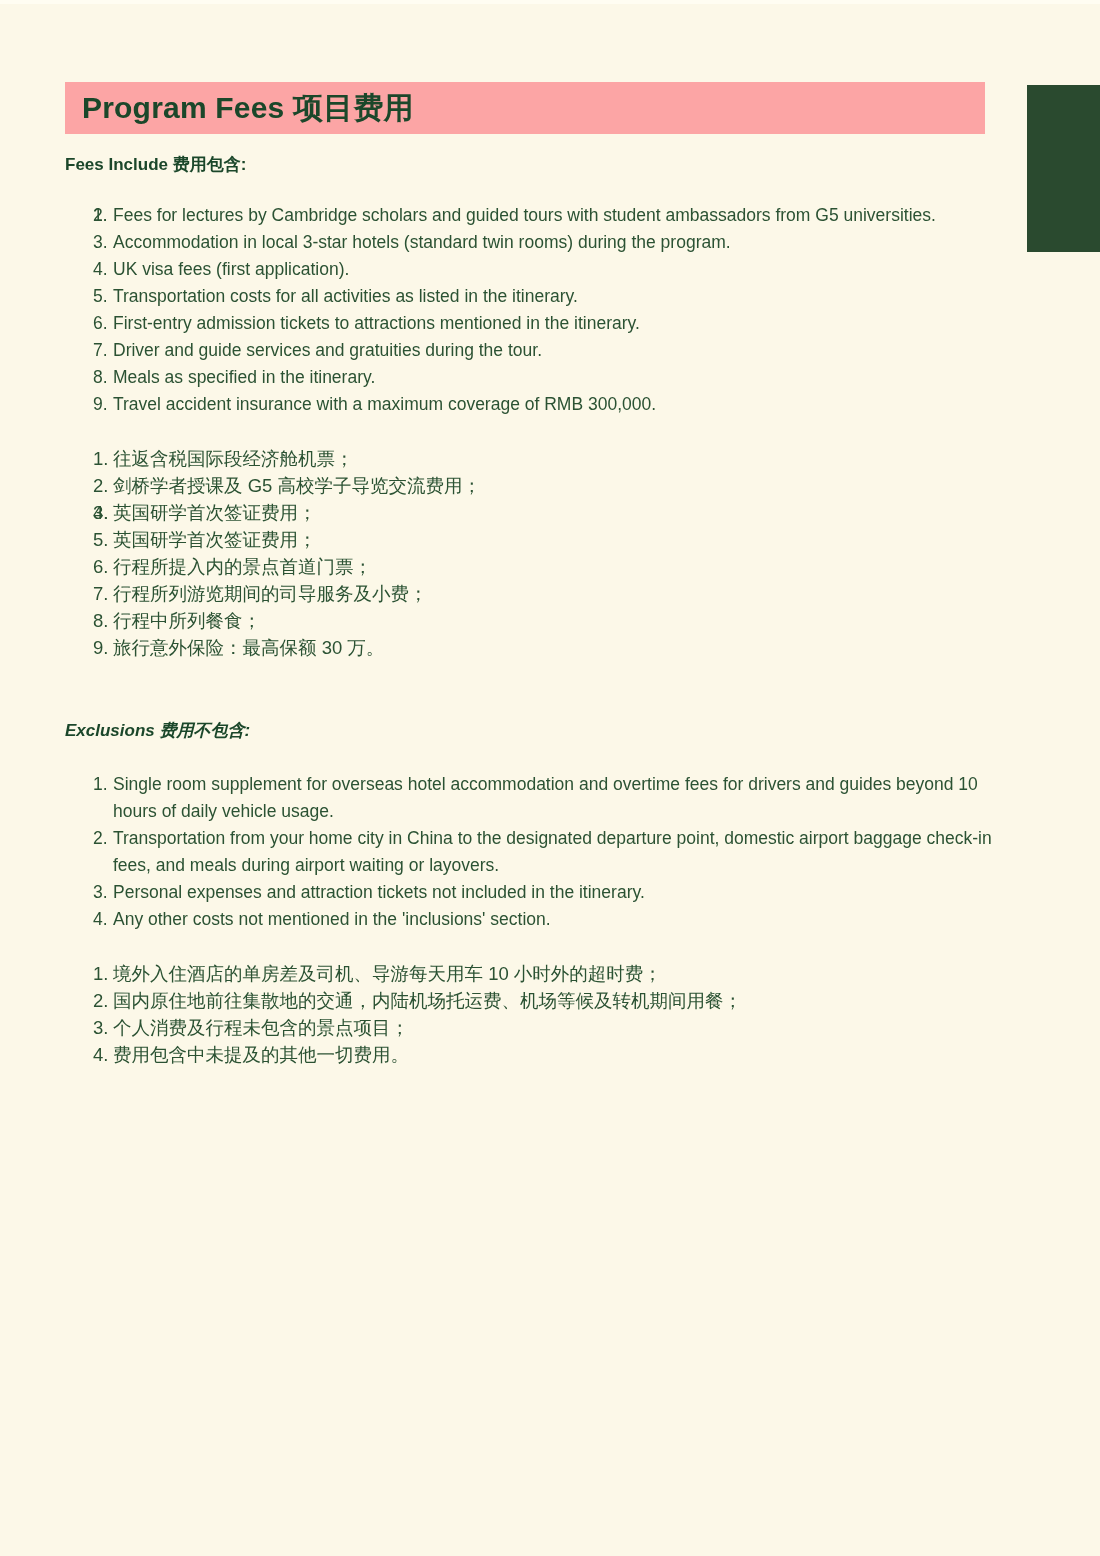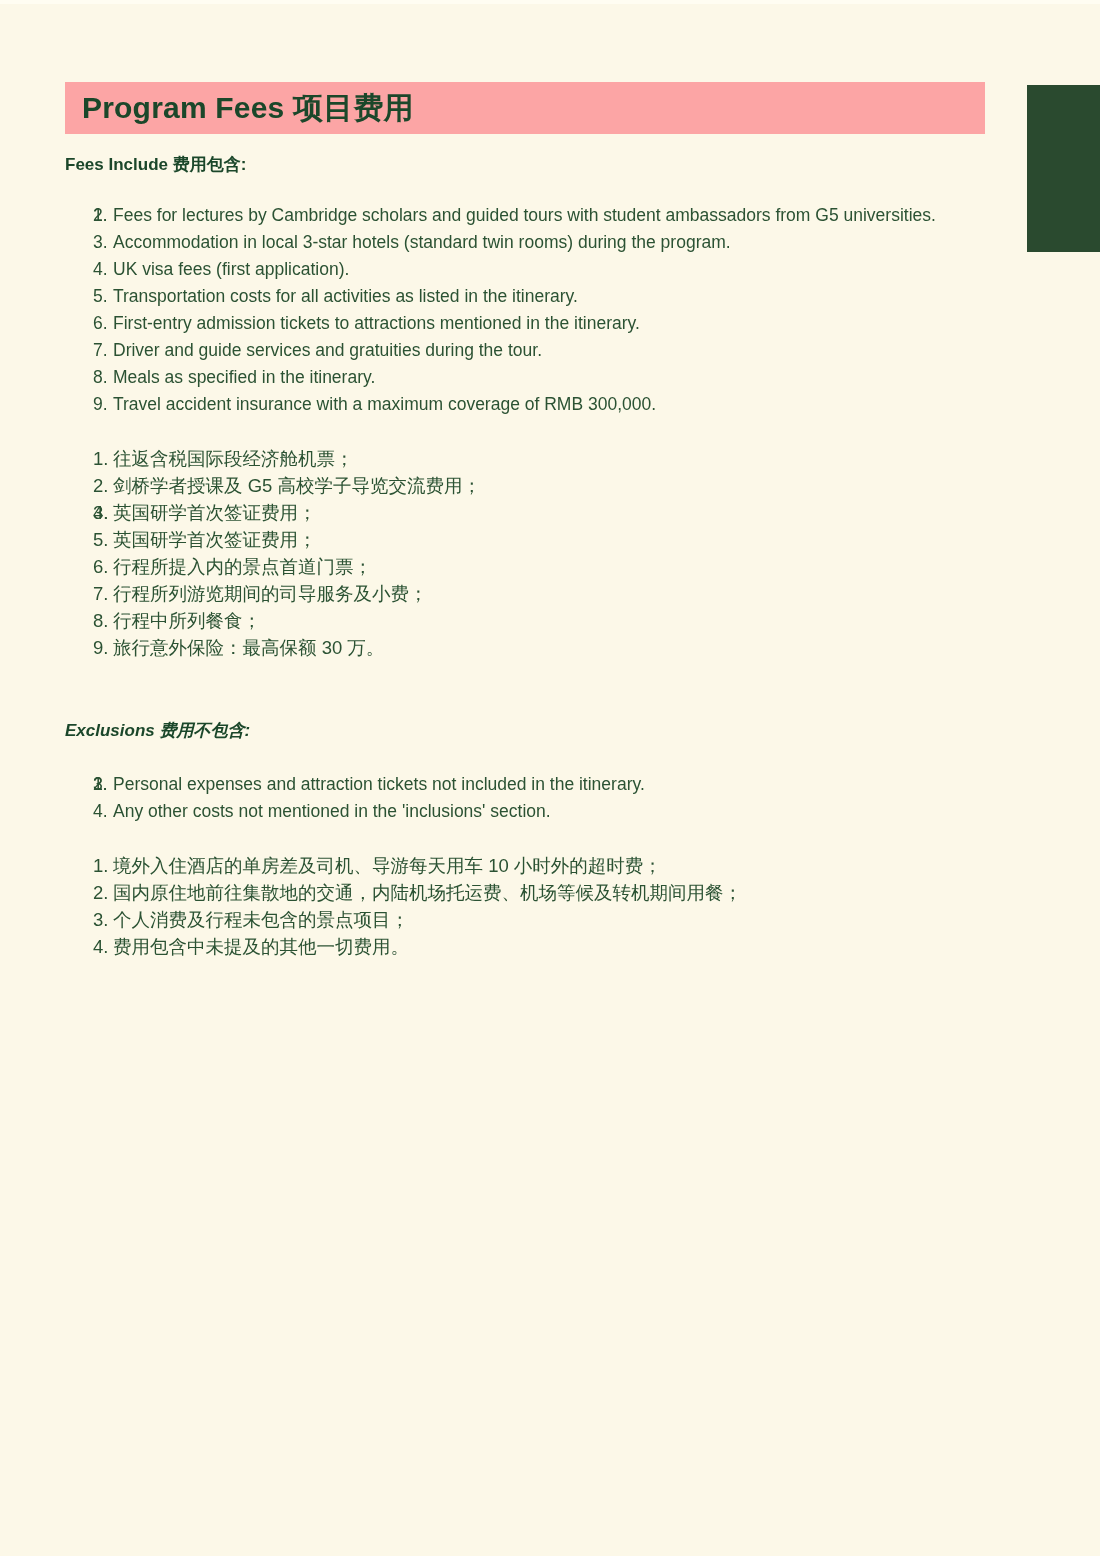--- a/index.html
+++ b/index.html
@@ -87,22 +87,22 @@
       <li><span class="num">5.</span><span class="txt">英国研学首次签证费用；</span></li>
       <li><span class="num">6.</span><span class="txt">行程所提入内的景点首道门票；</span></li>
       <li><span class="num">7.</span><span class="txt">行程所列游览期间的司导服务及小费；</span></li>
       <li><span class="num">8.</span><span class="txt">行程中所列餐食；</span></li>
       <li><span class="num">9.</span><span class="txt">旅行意外保险：最高保额 30 万。</span></li>
     </ol>
 
   <h2 class="section-heading h-excl">Exclusions 费用不包含:</h2>
 
   <ol class="list en en2">
-      <li><span class="num">1.</span></li>
-      <li><span class="num">2.</span></li>
+      <li><span class="num">1.</span><span class="txt">Single room supplement for overseas hotel accommodation and overtime fees for drivers and guides beyond 10 hours of daily vehicle usage.</span></li>
+      <li><span class="num">2.</span><span class="txt">Transportation from your home city in China to the designated departure point, domestic airport baggage check-in fees, and meals during airport waiting or layovers.</span></li>
       <li><span class="num">3.</span><span class="txt">Personal expenses and attraction tickets not included in the itinerary.</span></li>
       <li><span class="num">4.</span><span class="txt">Any other costs not mentioned in the 'inclusions' section.</span></li>
     </ol>
 
   <ol class="list cn">
       <li><span class="num">1.</span><span class="txt">境外入住酒店的单房差及司机、导游每天用车 10 小时外的超时费；</span></li>
       <li><span class="num">2.</span><span class="txt">国内原住地前往集散地的交通，内陆机场托运费、机场等候及转机期间用餐；</span></li>
       <li><span class="num">3.</span><span class="txt">个人消费及行程未包含的景点项目；</span></li>
       <li><span class="num">4.</span><span class="txt">费用包含中未提及的其他一切费用。</span></li>
     </ol>

